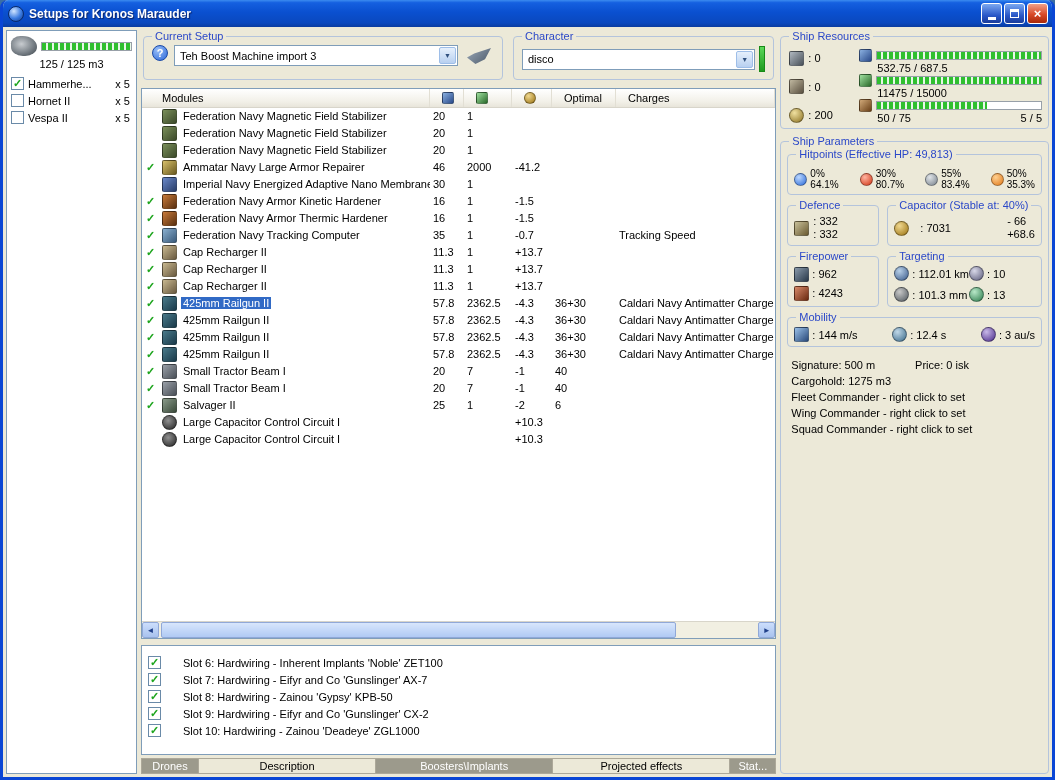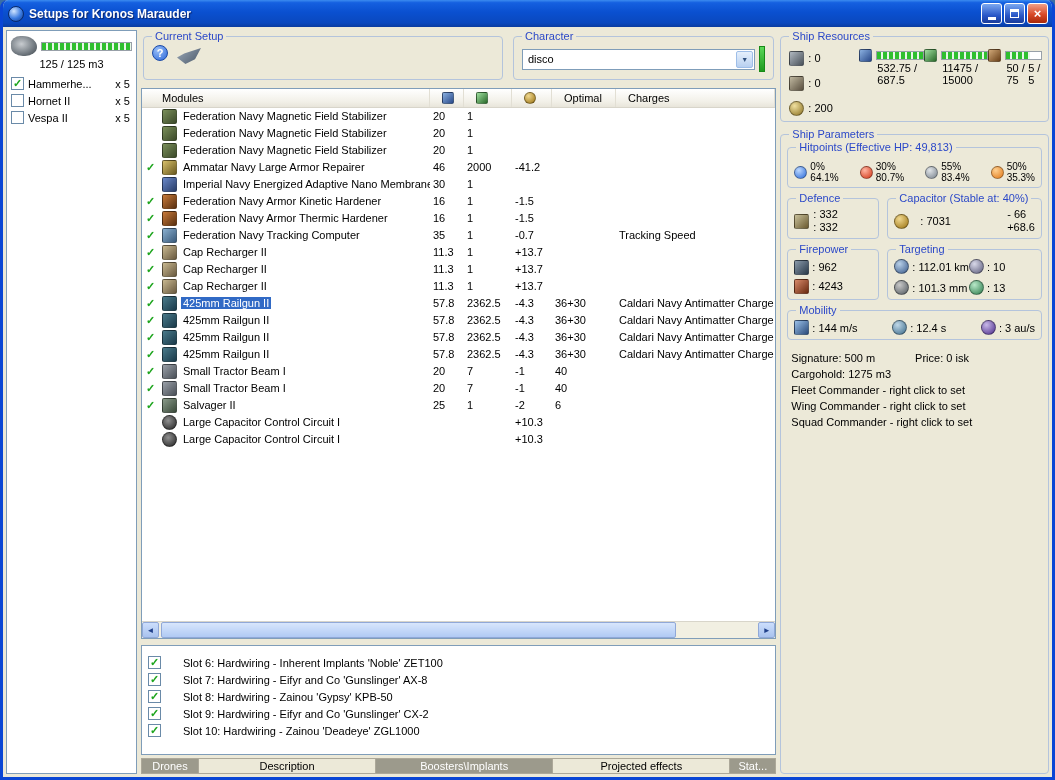--- a/index.html
+++ b/index.html
@@ -140,21 +140,21 @@
     background:#ECE9D8;overflow:hidden;white-space:nowrap;cursor:pointer;}
   .tabs div.tab:nth-of-type(1){border-left:1px solid #ACA899;flex:0 0 58px;}
   .tabs div.tab:nth-of-type(2),.tabs div.tab:nth-of-type(3),.tabs div.tab:nth-of-type(4){flex:1;}
   .tabs div.tab:nth-of-type(5){flex:0 0 46px;}
   .tab.active{background:#9C9A8C;color:#fff;}
 
   
   .gb-resources{flex:0 0 86px;margin-top:6px;display:flex;gap:8px;padding:12px 6px 4px 8px;}
   .res-left{flex:0 0 62px;display:flex;flex-direction:column;justify-content:space-between;}
   .res-hp{display:flex;align-items:center;gap:4px;height:18px;}
-  .res-right{flex:1;display:flex;flex-direction:row;justify-content:space-between;min-width:0;}
+  .res-right{flex:1;display:flex;flex-direction:column;justify-content:space-between;min-width:0;}
   .res-row{display:flex;align-items:center;gap:4px;}
   .res-bar{flex:1;height:9px;border:1px solid #98A0A8;background:#fff;}
   .res-fill{height:100%;background:repeating-linear-gradient(90deg,#2FBF2F 0 4px,#E8F8E8 4px 6px);}
   .res-text{display:flex;justify-content:space-between;padding-left:18px;line-height:12px;}
 
   
   .gb-params{flex:1;margin-top:12px;display:flex;flex-direction:column;gap:10px;padding:12px 6px 6px;}
   .subgb{border:1px solid #B4C4DC;border-radius:4px;position:relative;padding:9px 6px 4px;}
   .hp-row{display:flex;justify-content:space-between;align-items:center;}
   .hp-item{display:flex;align-items:center;gap:3px;white-space:nowrap;}
@@ -221,20 +221,24 @@
             <span class="drone-qty">x 5</span>
           </div>
         </div>
     </div>
 
     <div class="center-panel">
       <div class="top-row">
         <div class="groupbox gb-setup">
           <span class="gb-label">Current Setup</span>
           <span class="help-icon"></span>
+          <div class="combo">
+            <span class="combo-text">Teh Boost Machine import 3</span>
+            <span class="combo-btn"></span>
+          </div>
           <div class="import-btn">
             <span class="ship-import-icon"></span>
           </div>
         </div>
         <div class="groupbox gb-character">
           <span class="gb-label">Character</span>
           <div class="combo">
             <span class="combo-text">disco</span>
             <span class="combo-btn"></span>
           </div>
@@ -536,21 +540,21 @@
 
       <div class="implants">
 
           <div class="impl-row">
             <span class="checkbox checked"></span>
             <span>Slot 6: Hardwiring - Inherent Implants 'Noble' ZET100</span>
           </div>
 
           <div class="impl-row">
             <span class="checkbox checked"></span>
-            <span>Slot 7: Hardwiring - Eifyr and Co 'Gunslinger' AX-8</span>
+            <span>Slot 7: Hardwiring - Eifyr and Co 'Gunslinger' AX-7</span>
           </div>
 
           <div class="impl-row">
             <span class="checkbox checked"></span>
             <span>Slot 8: Hardwiring - Zainou 'Gypsy' KPB-50</span>
           </div>
 
           <div class="impl-row">
             <span class="checkbox checked"></span>
             <span>Slot 9: Hardwiring - Eifyr and Co 'Gunslinger' CX-2</span>

